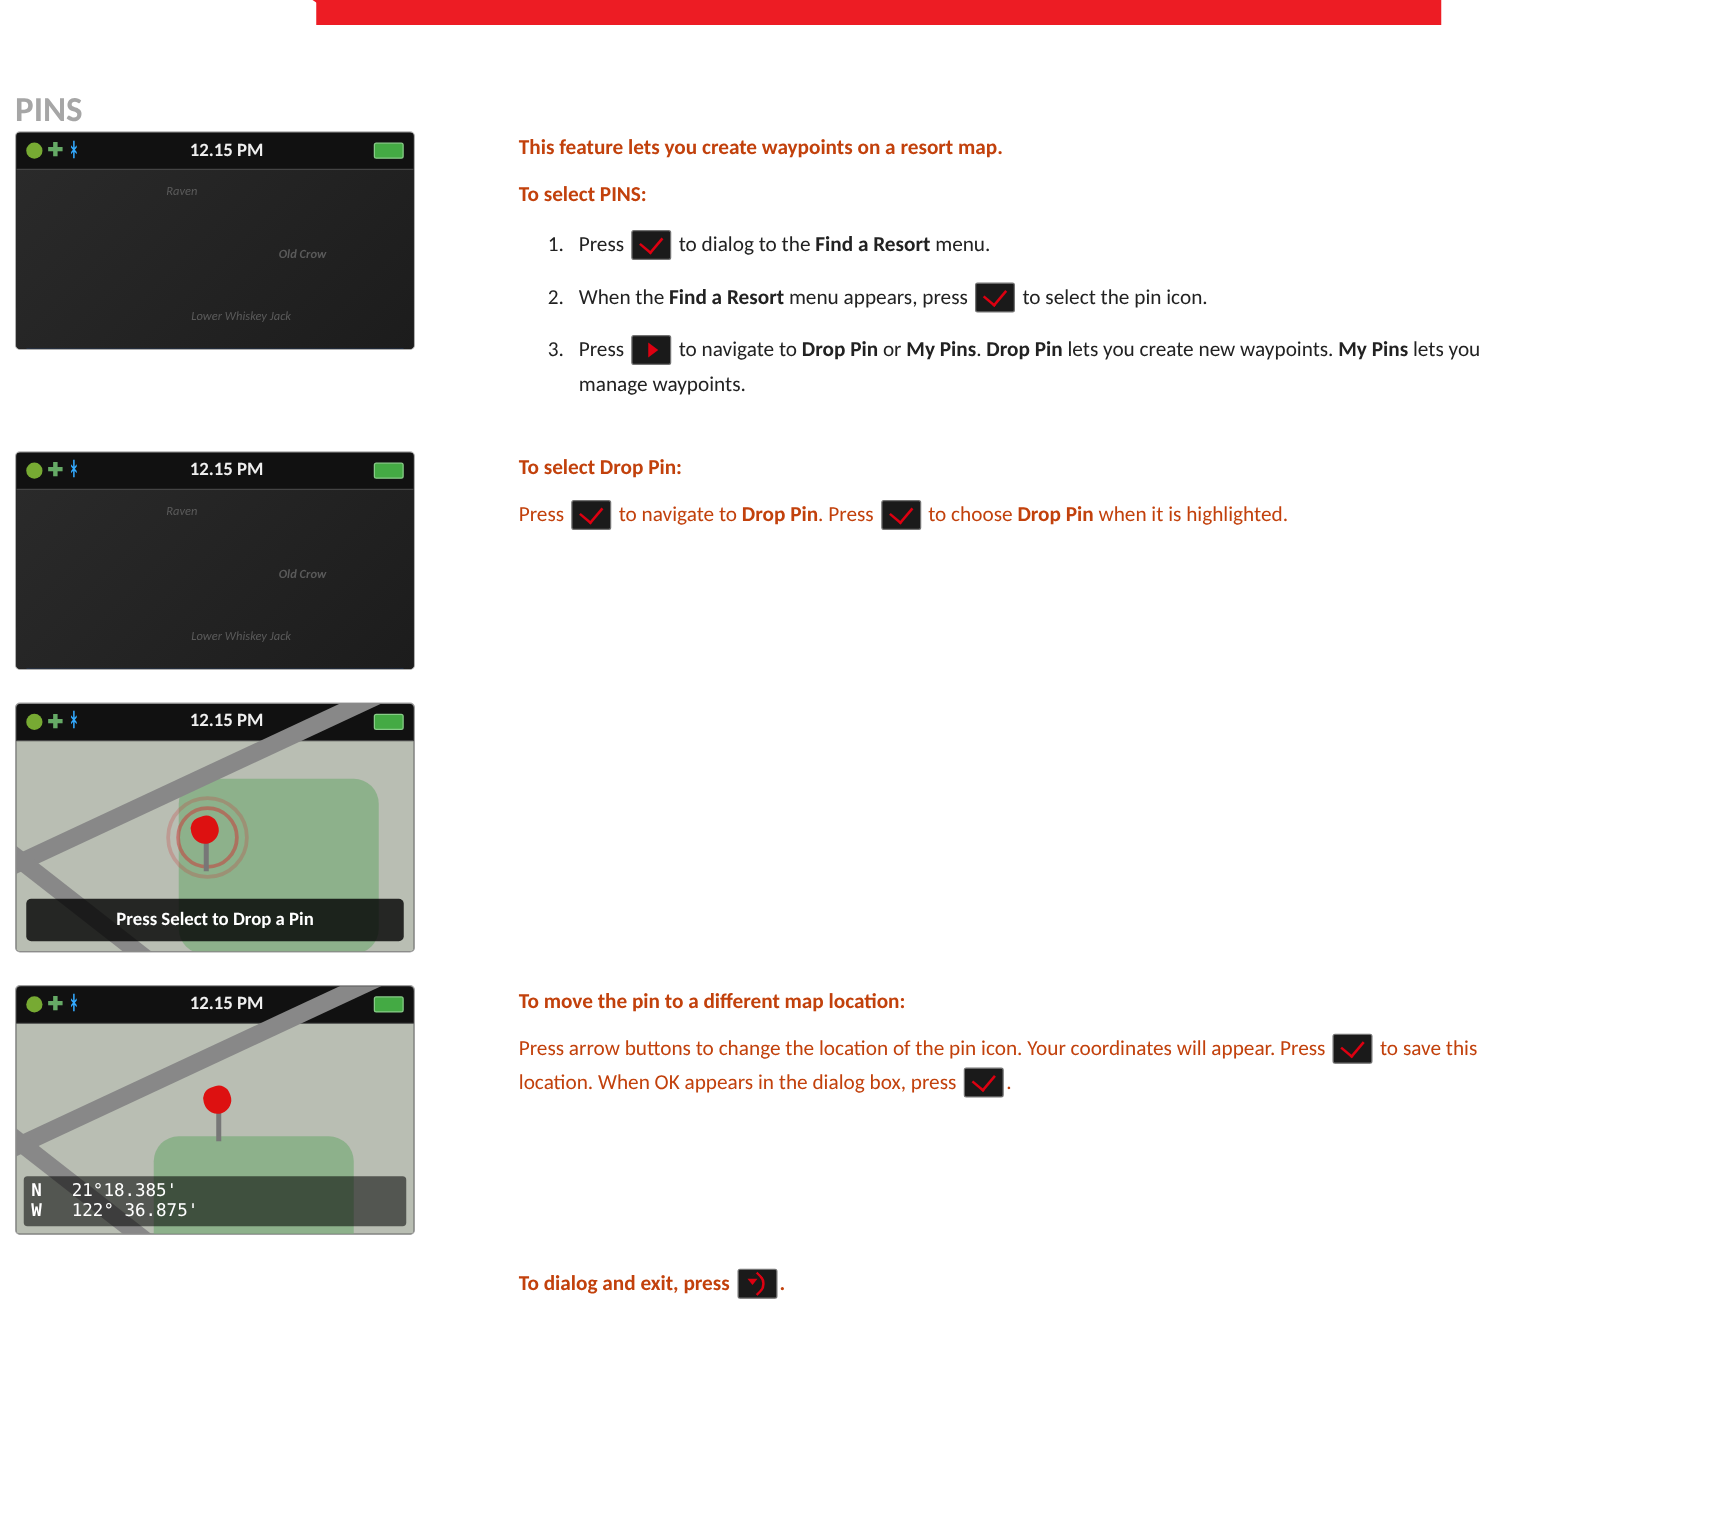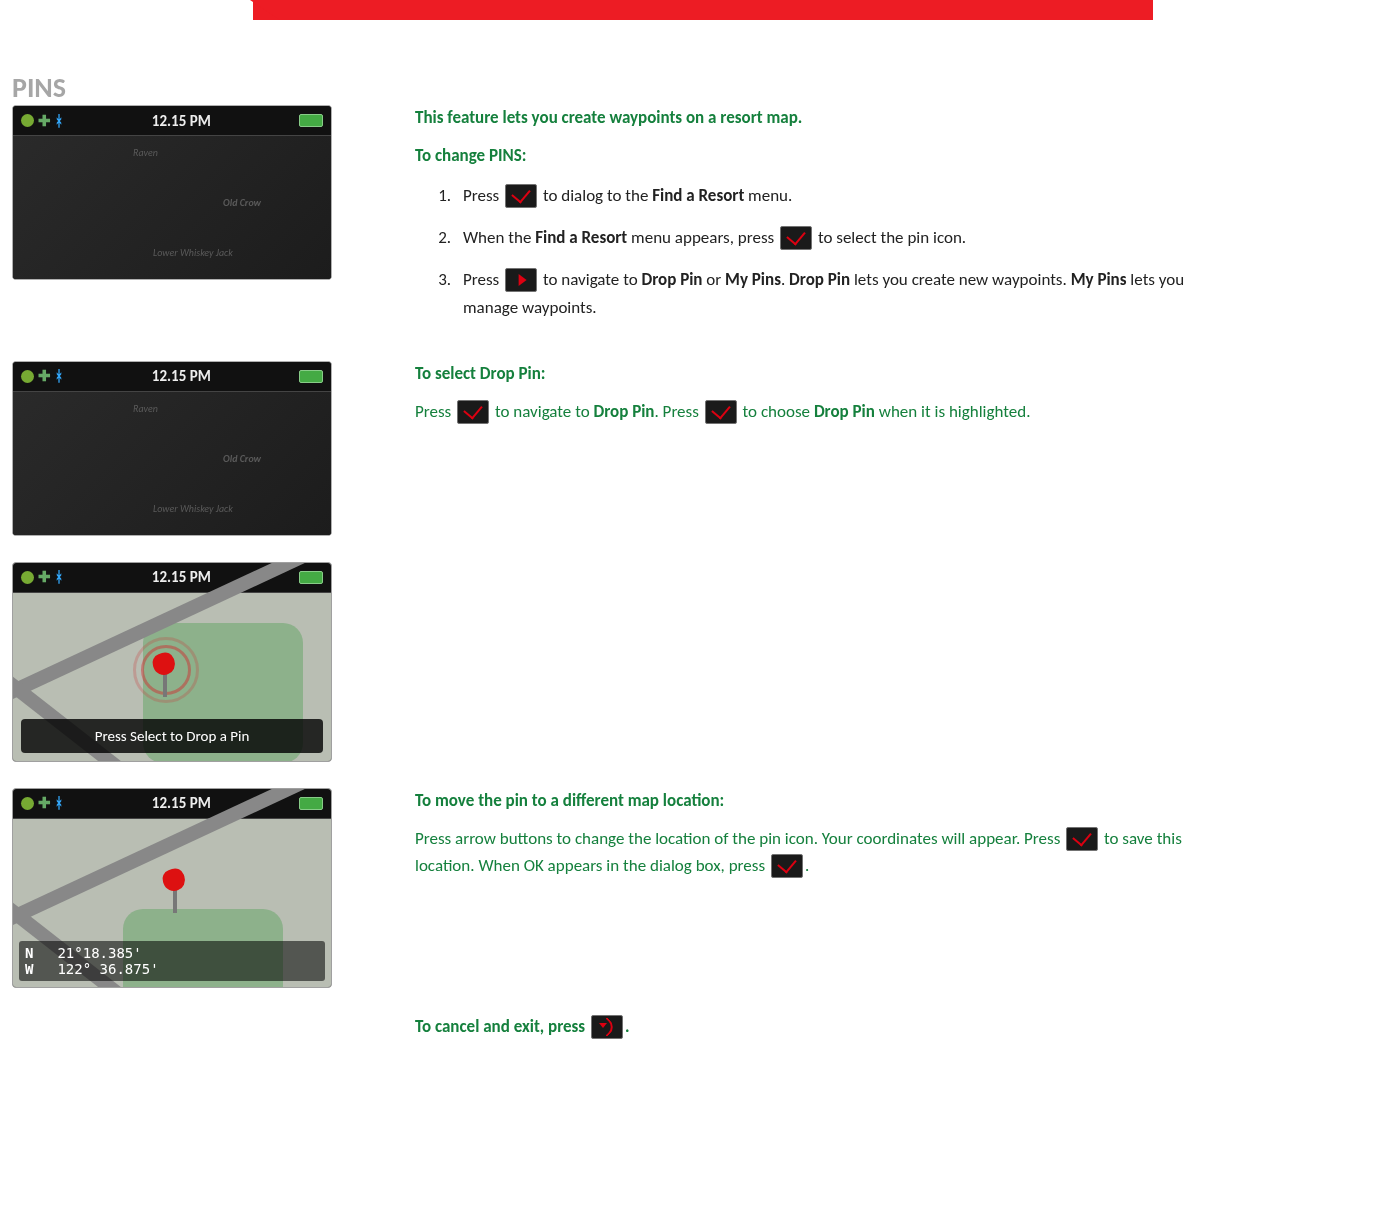--- a/index.html
+++ b/index.html
@@ -71,26 +71,26 @@
 .mapcanvas { position:absolute; inset:0; background:#b9beb3; }
 .road { position:absolute; background:#888; height:14px; transform-origin:left center;}
 .roadA { width:500px; top:110px; left:-40px; transform:rotate(-25deg);}
 .roadB { width:500px; top:70px; left:-20px; transform:rotate(38deg);}
 .greenpatch { position:absolute; width:160px; height:140px; background:#7aab7a; border-radius:20px; opacity:.7; top:30px; left:130px;}
 .map-pin { position:absolute; top:60px; left:140px; }
 .map-pin .head { width:22px; height:22px; background:#d11; border-radius:50% 50% 60% 60%; transform:rotate(-20deg);}
 .map-pin .needle { width:4px; height:26px; background:#777; margin-left:10px; margin-top:-4px;}
 .pulse { position:absolute; top:52px; left:128px; width:50px; height:50px; border:3px solid #c33; border-radius:50%; opacity:.5;}
 .pulse2 { top:44px; left:120px; width:66px; height:66px; opacity:.25;}
-.map-bar-bottom { position:absolute; bottom:8px; left:8px; right:8px; background:rgba(0,0,0,.8); color:#fff; font-size:15px; text-align:center; padding:8px 4px; border-radius:4px;}
+.map-bar-bottom { position:absolute; bottom:8px; left:8px; right:8px; background:rgba(0,0,0,.8); color:#fff; font-size:15px; text-align:center; padding:8px 4px; border-radius:4px;font-weight:bold;}
 .coords { position:absolute; bottom:6px; left:6px; right:6px; color:#fff; font-family:monospace; font-size:14px; display:flex; gap:24px; background:rgba(0,0,0,.55); padding:4px 6px; border-radius:3px;}
 .coords .c { display:flex; flex-direction:column;}
 .coords .lbl { font-weight:bold;}
 
-.right-col p { font-size:17px; line-height:1.55; margin-bottom:12px; color:#15803d; }
+.right-col p { font-size:17px; line-height:1.55; margin-bottom:12px; color:#c2410c; }
 .right-col .bold { font-weight:bold; }
 ol.steps { list-style:decimal; list-style-position:outside; padding-left:40px; font-size:17px; line-height:1.6; color:#222;}
 ol.steps li { margin-bottom:14px; padding-left:8px;}
 .inline-icon {
   display:inline-block;
   vertical-align:middle;
   width:32px; height:24px;
   background:#1a1a1a;
   border:1px solid #737373;
   border-radius:2px;
@@ -143,21 +143,21 @@
             <div class="menu-title">PIN LOCATION</div>
             <div class="menu-item selected">Drop Pin</div>
             <div class="menu-item dim">My Pins</div>
           </div>
         </div>
       </div>
     </div>
 
     <div class="right-col">
       <p class="bold">This feature lets you create waypoints on a resort map.</p>
-      <p class="bold">To change PINS:</p>
+      <p class="bold">To select PINS:</p>
       <ol class="steps">
         <li>
           <span>Press </span><span class="inline-icon select"></span><span> to dialog to the </span><b>Find a Resort</b><span> menu.</span>
         </li>
         <li>
           <span>When the </span><b>Find a Resort</b><span> menu appears, press </span><span class="inline-icon select"></span><span> to select the pin icon.</span>
         </li>
         <li>
           <span>Press </span><span class="inline-icon nav"></span><span> to navigate to </span><b>Drop Pin</b><span> or </span><b>My Pins</b><span>. </span><b>Drop Pin</b><span> lets you create new waypoints. </span><b>My Pins</b><span> lets you manage waypoints.</span>
         </li>
@@ -271,18 +271,18 @@
       <p>
         <span>Press arrow buttons to change the location of the pin icon. Your coordinates will appear. Press </span><span class="inline-icon select"></span><span> to save this location. When OK appears in the dialog box, press </span><span class="inline-icon select"></span><span>.</span>
       </p>
     </div>
   </div>
 
   <div class="block">
     <div class="left-col"></div>
     <div class="right-col">
       <p>
-        <b>To cancel and exit, press </b><span class="inline-icon back"></span><b>.</b>
+        <b>To dialog and exit, press </b><span class="inline-icon back"></span><b>.</b>
       </p>
     </div>
   </div>
 
 </div>
 
 </body></html>

